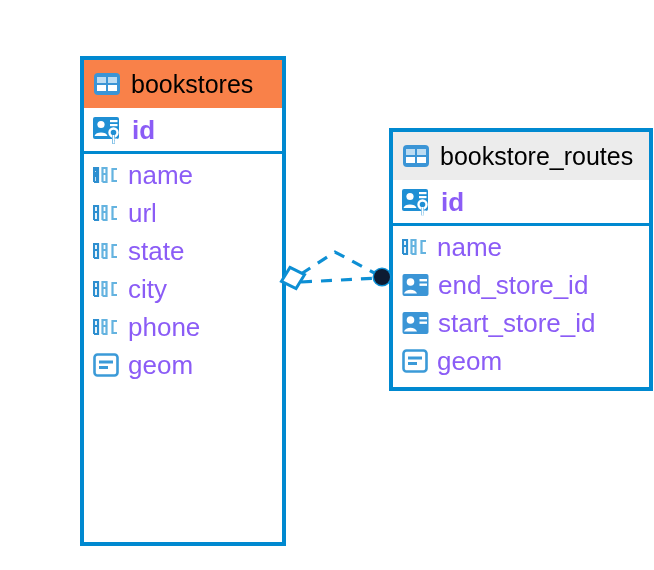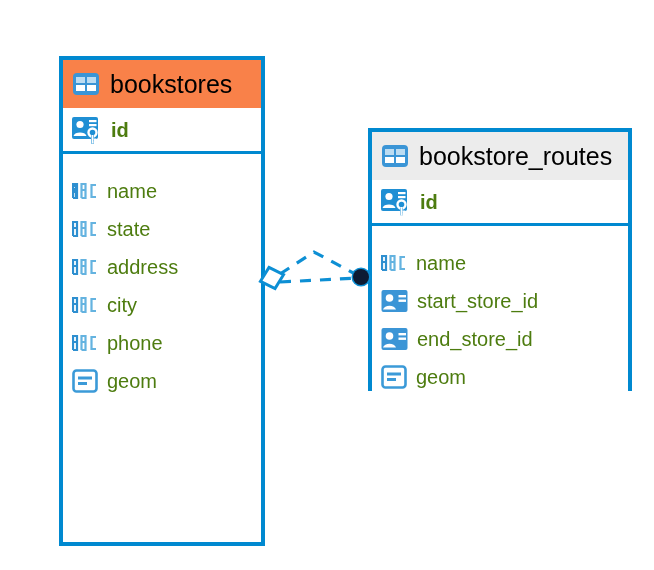--- a/index.html
+++ b/index.html
@@ -11,20 +11,21 @@
     width: 654px;
     height: 570px;
     position: relative;
     overflow: hidden;
     font-family: "Liberation Sans", sans-serif;
   }
 
   .canvas {
     position: absolute;
     inset: 0;
+    margin-left: 21px;
   }
 
   
   .entity {
     position: absolute;
     box-sizing: border-box;
     border: 4px solid #0089d0;
     background: #ffffff;
   }
 
@@ -72,36 +73,36 @@
     padding: 0 9px;
     height: 46px;
     border-bottom: 3px solid #0089d0;
     background: #ffffff;
   }
   .pk-row .field-label {
     font-weight: bold;
   }
 
   .field-list {
-    padding-top: 18px;
+    padding-top: 2px;
   }
 
   .field-row {
     box-sizing: border-box;
     display: flex;
     align-items: center;
     gap: 9px;
     padding: 0 9px;
     height: 38px;
     background: #ffffff;
   }
 
   .field-label {
-    font-size: 20px;
-    color: #4d7c0f;
+    font-size: 26px;
+    color: #8b5cf6;
     line-height: 1;
     white-space: nowrap;
   }
 
   
   .icon {
     flex: 0 0 auto;
     display: block;
   }
   .icon-table { width: 28px; height: 24px; }
@@ -161,38 +162,38 @@
       <div class="field-row">
         <svg class="icon icon-abc" viewBox="0 0 26 16">
           <path d="M1 15 V3 h3 v3 h-3 M1 6 h3 v3 h-3 M1 9 h3 v6" fill="none" stroke="#2e8fd0" stroke-width="2.2"></path>
           <path d="M1 15 V1 h4 v6 h-4 M1 7 h4 v8 h-4" fill="none" stroke="#2e8fd0" stroke-width="2.2"></path>
           <path d="M9.5 15 V1 h4 v6 h-4 M9.5 7 h4 v8 h-4" fill="none" stroke="#64b3e0" stroke-width="2.2"></path>
           <path d="M24 2 h-4.5 v12 h4.5" fill="none" stroke="#64b3e0" stroke-width="2.2"></path>
         </svg>
         <span class="field-label">name</span>
       </div>
 
+      <div class="field-row">
+        <svg class="icon icon-abc" viewBox="0 0 26 16">
+          <path d="M1 15 V1 h4 v6 h-4 M1 7 h4 v8 h-4" fill="none" stroke="#2e8fd0" stroke-width="2.2"></path>
+          <path d="M9.5 15 V1 h4 v6 h-4 M9.5 7 h4 v8 h-4" fill="none" stroke="#64b3e0" stroke-width="2.2"></path>
+          <path d="M24 2 h-4.5 v12 h4.5" fill="none" stroke="#64b3e0" stroke-width="2.2"></path>
+        </svg>
+        <span class="field-label">url</span>
+      </div>
 
       <div class="field-row">
         <svg class="icon icon-abc" viewBox="0 0 26 16">
           <path d="M1 15 V1 h4 v6 h-4 M1 7 h4 v8 h-4" fill="none" stroke="#2e8fd0" stroke-width="2.2"></path>
           <path d="M9.5 15 V1 h4 v6 h-4 M9.5 7 h4 v8 h-4" fill="none" stroke="#64b3e0" stroke-width="2.2"></path>
           <path d="M24 2 h-4.5 v12 h4.5" fill="none" stroke="#64b3e0" stroke-width="2.2"></path>
         </svg>
         <span class="field-label">state</span>
       </div>
 
-      <div class="field-row">
-        <svg class="icon icon-abc" viewBox="0 0 26 16">
-          <path d="M1 15 V1 h4 v6 h-4 M1 7 h4 v8 h-4" fill="none" stroke="#2e8fd0" stroke-width="2.2"></path>
-          <path d="M9.5 15 V1 h4 v6 h-4 M9.5 7 h4 v8 h-4" fill="none" stroke="#64b3e0" stroke-width="2.2"></path>
-          <path d="M24 2 h-4.5 v12 h4.5" fill="none" stroke="#64b3e0" stroke-width="2.2"></path>
-        </svg>
-        <span class="field-label">address</span>
-      </div>
 
 
       <div class="field-row">
         <svg class="icon icon-abc" viewBox="0 0 26 16">
           <path d="M1 15 V1 h4 v6 h-4 M1 7 h4 v8 h-4" fill="none" stroke="#2e8fd0" stroke-width="2.2"></path>
           <path d="M9.5 15 V1 h4 v6 h-4 M9.5 7 h4 v8 h-4" fill="none" stroke="#64b3e0" stroke-width="2.2"></path>
           <path d="M24 2 h-4.5 v12 h4.5" fill="none" stroke="#64b3e0" stroke-width="2.2"></path>
         </svg>
         <span class="field-label">city</span>
       </div>
@@ -259,32 +260,32 @@
       </div>
 
       <div class="field-row">
         <svg class="icon icon-fk" viewBox="0 0 27 24">
           <rect x="0.5" y="1" width="26" height="22" rx="2" fill="#3b95d6"></rect>
           <circle cx="8.5" cy="9" r="3.8" fill="#ffffff"></circle>
           <path d="M2 20.5 C3.2 15.4 13.8 15.4 15 20.5 Z" fill="#ffffff"></path>
           <rect x="17.5" y="6" width="7.5" height="2.4" fill="#ffffff"></rect>
           <rect x="17.5" y="10.5" width="7.5" height="2.4" fill="#ffffff"></rect>
         </svg>
-        <span class="field-label">start_store_id</span>
+        <span class="field-label">end_store_id</span>
       </div>
 
       <div class="field-row">
         <svg class="icon icon-fk" viewBox="0 0 27 24">
           <rect x="0.5" y="1" width="26" height="22" rx="2" fill="#3b95d6"></rect>
           <circle cx="8.5" cy="9" r="3.8" fill="#ffffff"></circle>
           <path d="M2 20.5 C3.2 15.4 13.8 15.4 15 20.5 Z" fill="#ffffff"></path>
           <rect x="17.5" y="6" width="7.5" height="2.4" fill="#ffffff"></rect>
           <rect x="17.5" y="10.5" width="7.5" height="2.4" fill="#ffffff"></rect>
         </svg>
-        <span class="field-label">end_store_id</span>
+        <span class="field-label">start_store_id</span>
       </div>
 
       <div class="field-row">
         <svg class="icon icon-geom" viewBox="0 0 26 24">
           <rect x="1.5" y="1.5" width="23" height="21" rx="3" fill="#ffffff" stroke="#3b9ad8" stroke-width="2.6"></rect>
           <rect x="6" y="7.5" width="14" height="3" fill="#3b9ad8"></rect>
           <rect x="6" y="13" width="9" height="3" fill="#3b9ad8"></rect>
         </svg>
         <span class="field-label">geom</span>
       </div>

